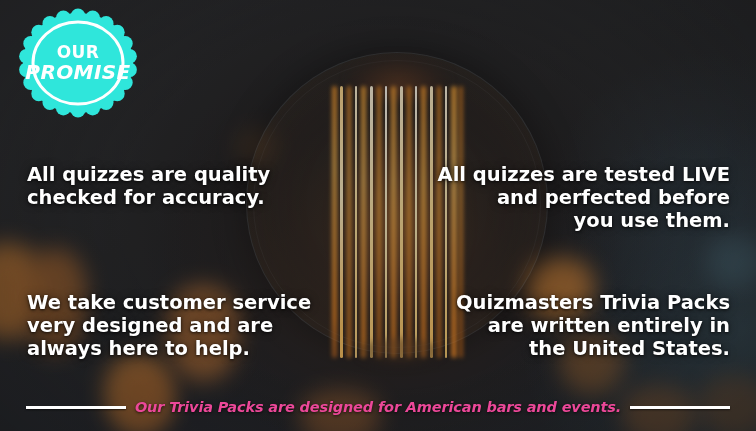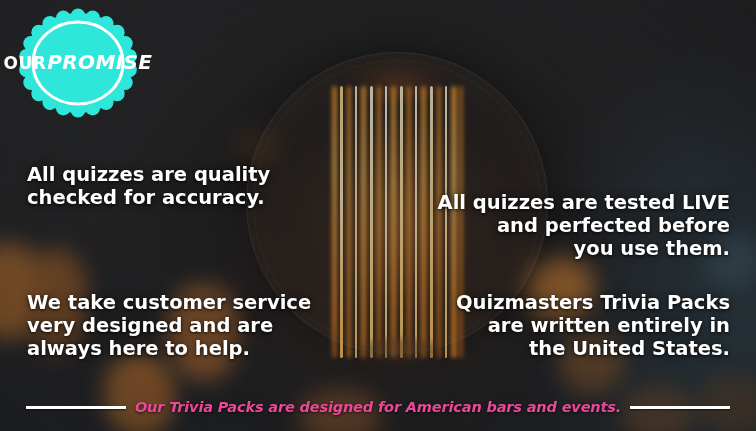--- a/index.html
+++ b/index.html
@@ -126,21 +126,21 @@
     left: 15px;
     top: 7px;
     width: 126px;
     height: 112px;
   }
   #promise-badge svg { display: block; width: 126px; height: 112px; }
   .badge-text {
     position: absolute;
     inset: 0;
     display: flex;
-    flex-direction: row;
+    flex-direction: column;
     align-items: center;
     justify-content: center;
     gap: 1px;
     color: #ffffff;
     font-weight: bold;
     letter-spacing: 0.4px;
     text-align: center;
     line-height: 1.06;
   }
   .badge-line1 { font-size: 17px; }
@@ -169,21 +169,20 @@
     width: 330px;
     font-size: 19.5px;
     text-align: left;
   }
   #right-top-text {
     right: 26px;
     top: 163px;
     width: 330px;
     font-size: 19.5px;
     text-align: right;
-    margin-top: 28px;
   }
   #left-bottom-text {
     left: 27px;
     top: 291px;
     width: 330px;
     font-size: 19.5px;
     text-align: left;
   }
   #right-bottom-text {
     right: 26px;

